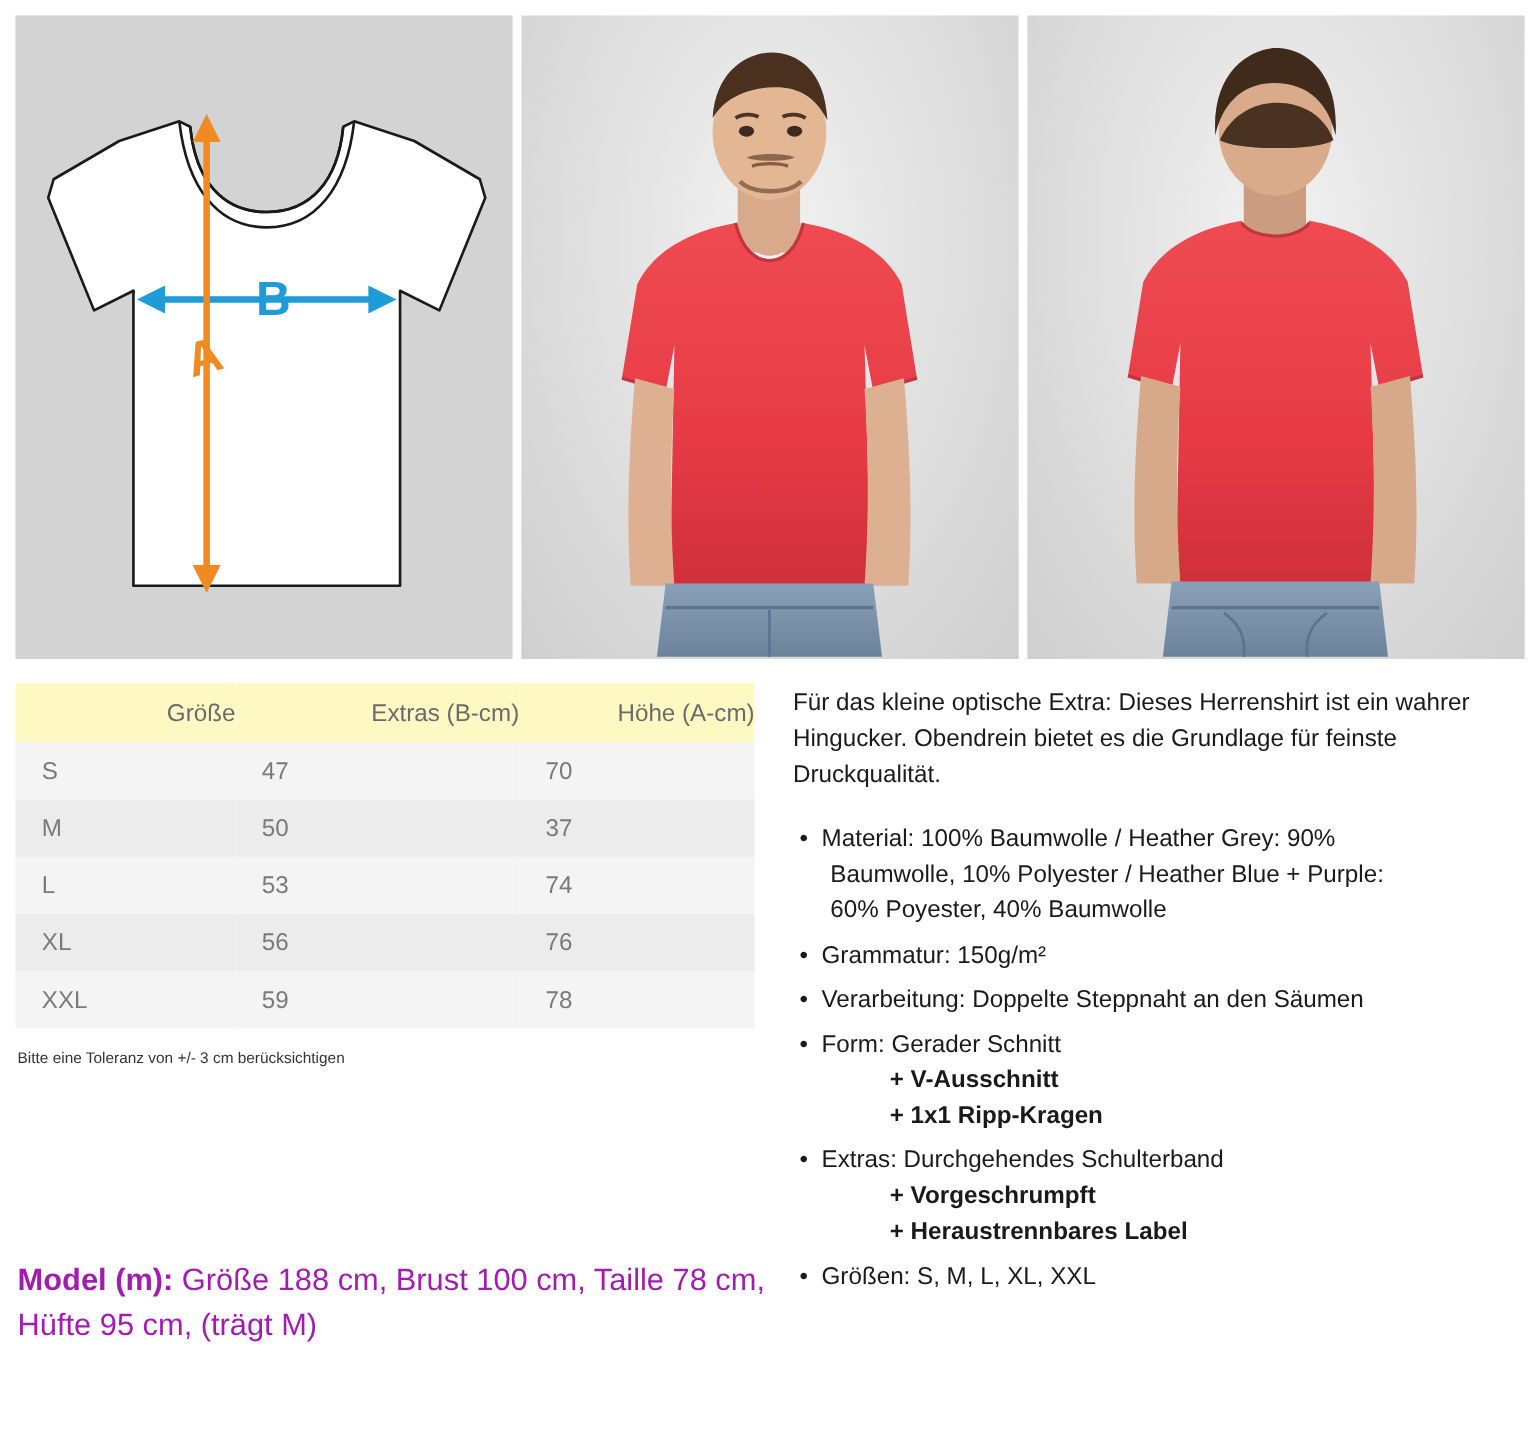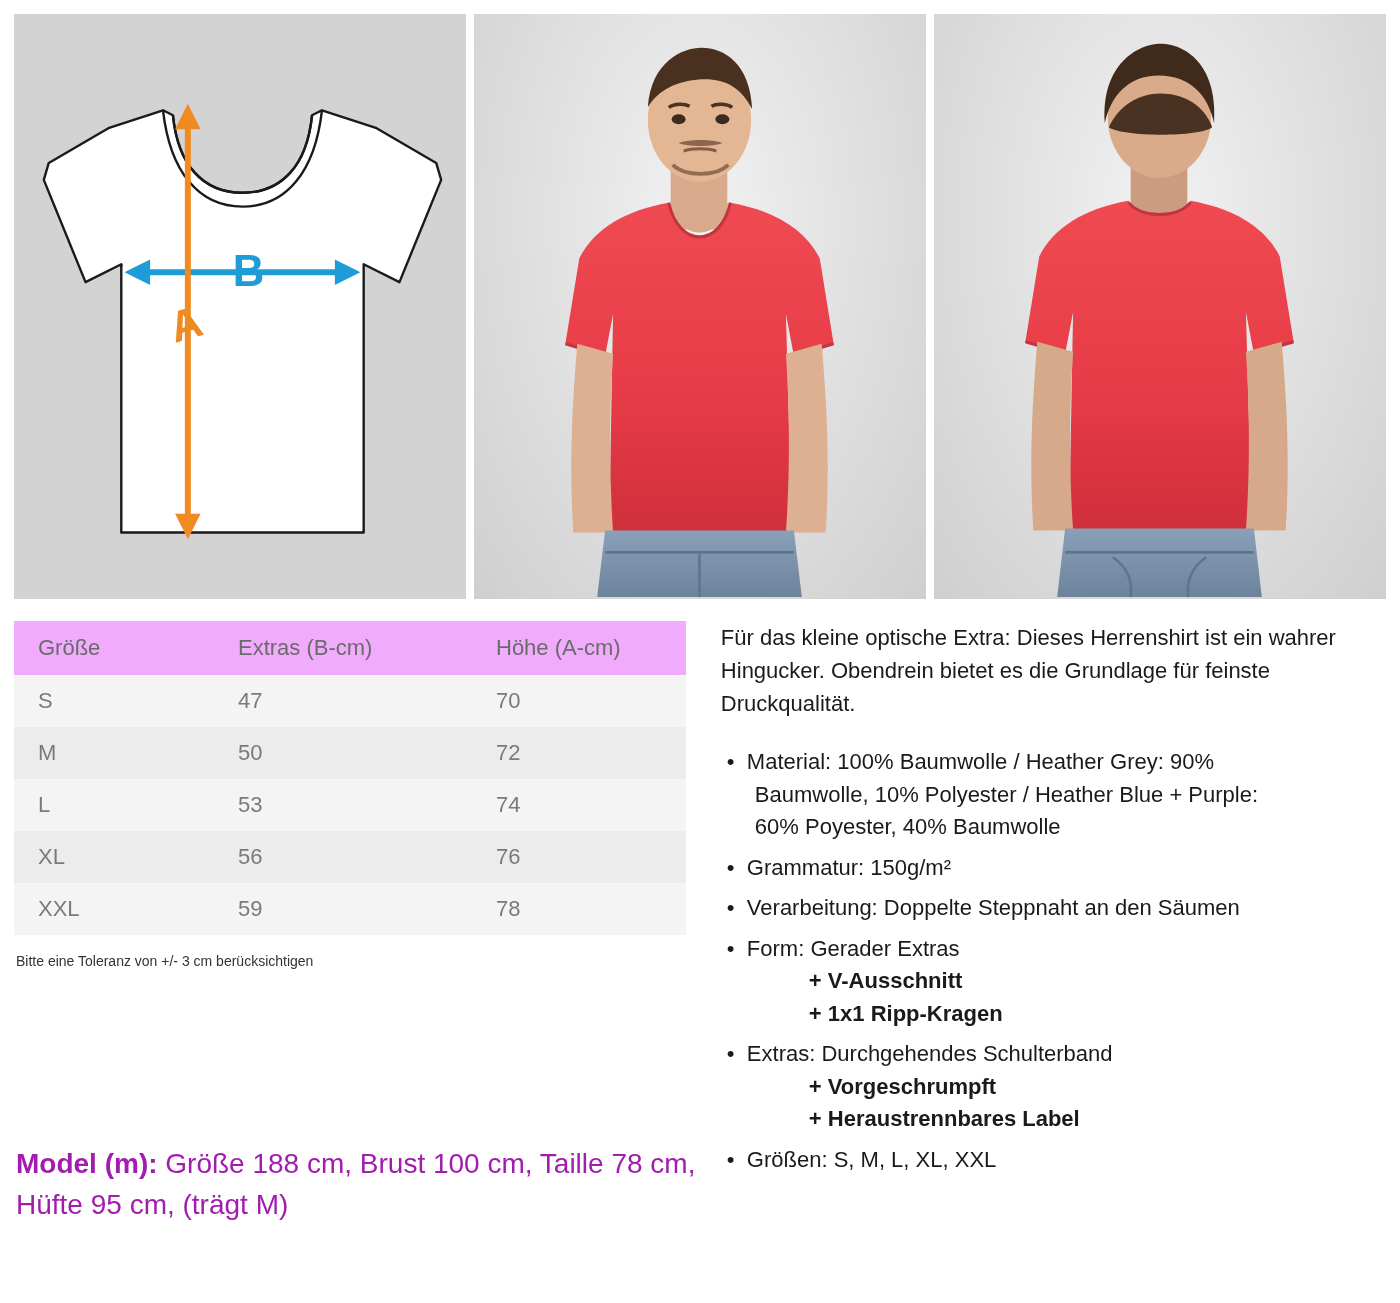--- a/index.html
+++ b/index.html
@@ -62,24 +62,24 @@
   .right-col { width: 672px; padding-left: 14px; }
 
   
   table.size-table {
     border-collapse: collapse;
     width: 672px;
     font-size: 22px;
     color: #6b6b6b;
   }
   table.size-table th {
-    text-align: left;
+    text-align: right;
     font-weight: normal;
     padding: 14px 0 14px 24px;
-    background: #f0abfc;
+    background: #fef9c3;
     color: #6b6b6b;
     font-size: 22px;
   }
   table.size-table td {
     padding: 13px 0 13px 24px;
     font-size: 22px;
     color: #7a7a7a;
   }
   table.size-table tr.row-even td { background: #f4f4f4; }
   table.size-table tr.row-odd td { background: #ececec; }
@@ -264,21 +264,21 @@
       </thead>
       <tbody>
         <tr class="row-even">
           <td>S</td>
           <td>47</td>
           <td>70</td>
         </tr>
         <tr class="row-odd">
           <td>M</td>
           <td>50</td>
-          <td>72</td>
+          <td>37</td>
         </tr>
         <tr class="row-even">
           <td>L</td>
           <td>53</td>
           <td>74</td>
         </tr>
         <tr class="row-odd">
           <td>XL</td>
           <td>56</td>
           <td>76</td>
@@ -307,21 +307,21 @@
         <span class="cont">Baumwolle, 10% Polyester / Heather Blue + Purple:</span>
         <span class="cont">60% Poyester, 40% Baumwolle</span>
       </li>
       <li>
         <span>Grammatur: 150g/m²</span>
       </li>
       <li>
         <span>Verarbeitung: Doppelte Steppnaht an den Säumen</span>
       </li>
       <li>
-        <span>Form: Gerader Extras</span>
+        <span>Form: Gerader Schnitt</span>
         <span class="sub">+ V-Ausschnitt</span>
         <span class="sub">+ 1x1 Ripp-Kragen</span>
       </li>
       <li>
         <span>Extras: Durchgehendes Schulterband</span>
         <span class="sub">+ Vorgeschrumpft</span>
         <span class="sub">+ Heraustrennbares Label</span>
       </li>
       <li>
         <span>Größen:  S, M, L, XL, XXL</span>

